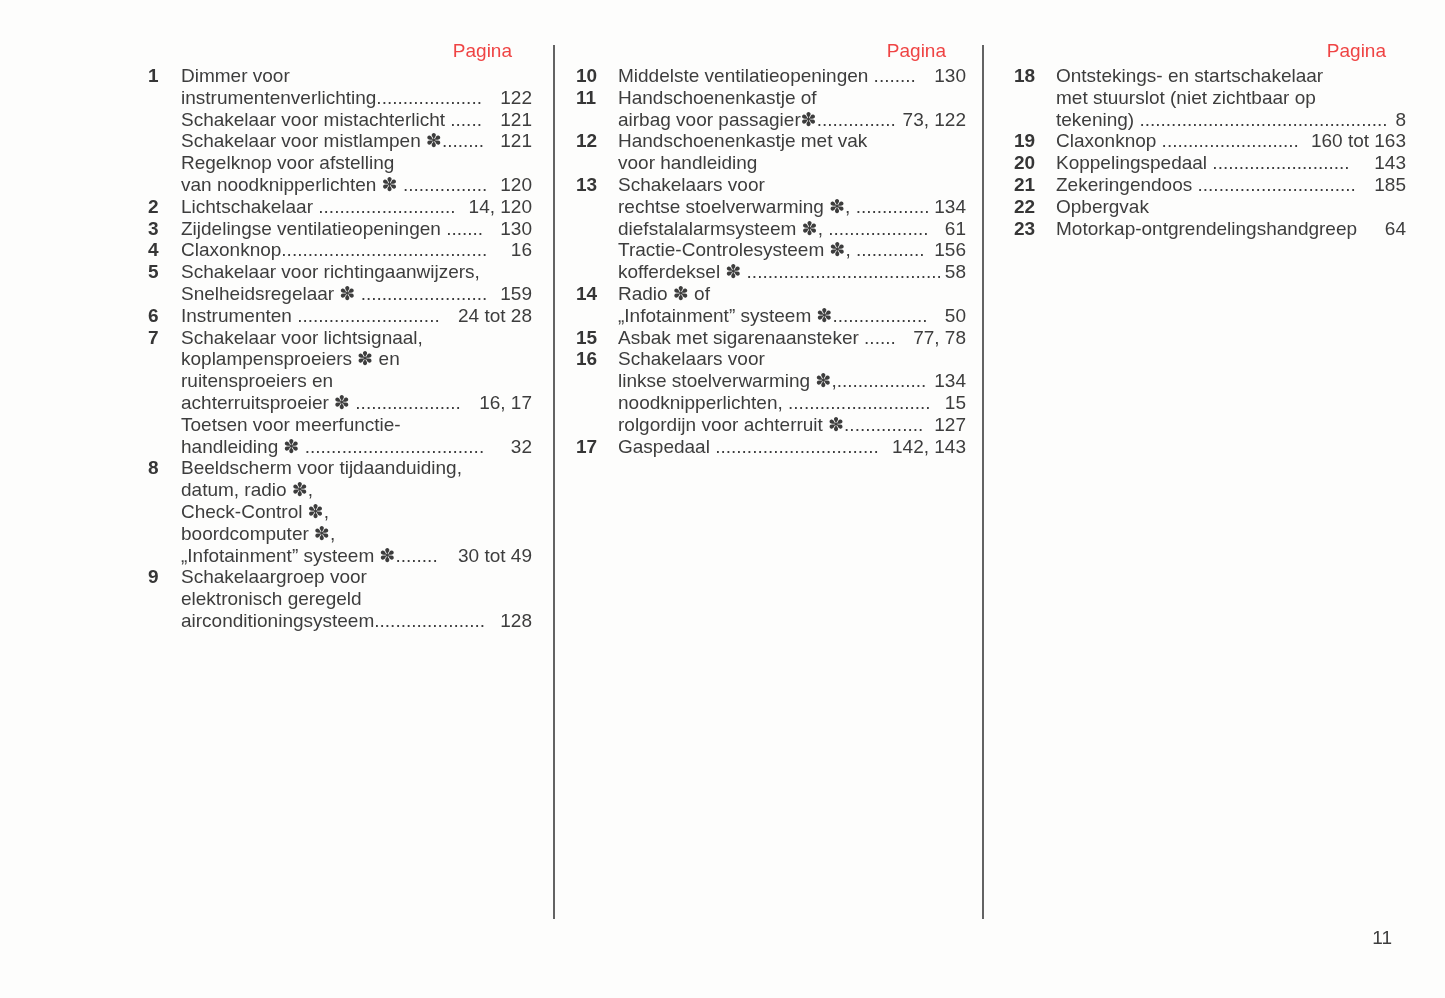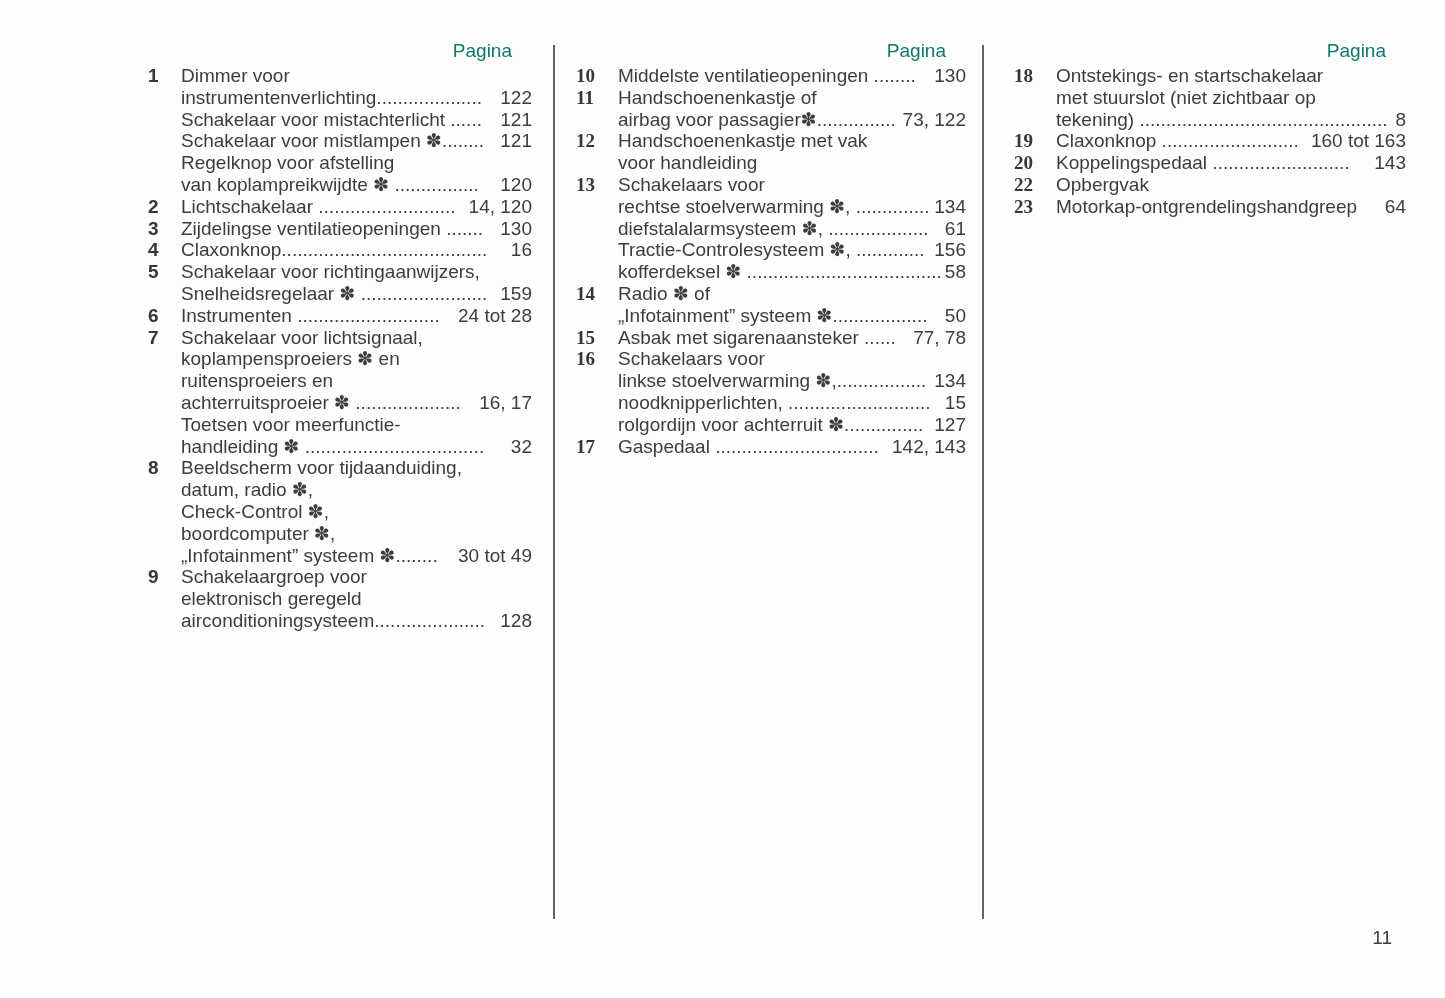--- a/index.html
+++ b/index.html
@@ -24,34 +24,34 @@
     top: 40px;
   }
   .col-1 { left: 148px; width: 384px; }
   .col-2 { left: 576px; width: 390px; }
   .col-3 { left: 1014px; width: 392px; }
   .pagina-header {
     text-align: right;
     padding-right: 20px;
     height: 22px;
     margin-bottom: 3px;
-    color: #0f766e;
+    color: #ef4444;
   }
   .row {
     display: flex;
     align-items: baseline;
     height: 21.8px;
     white-space: nowrap;
   }
   .num {
     flex: 0 0 33px;
     font-weight: bold;
     color: #363636;
   }
-  .col-2 .num, .col-3 .num { flex-basis: 42px; font-family: Liberation Serif, serif; }
+  .col-2 .num, .col-3 .num { flex-basis: 42px; }
   .txt {
     flex: 1 1 auto;
     min-width: 0;
     overflow: hidden;
     white-space: nowrap;
   }
   .pg {
     flex: 0 0 auto;
     white-space: nowrap;
     padding-left: 5px;
@@ -104,21 +104,21 @@
         <span class="txt">Schakelaar voor mistlampen ✽........</span>
         <span class="pg">121</span>
       </div>
         <div class="row">
         <span class="num"></span>
         <span class="txt">Regelknop voor afstelling</span>
         <span class="pg"></span>
       </div>
         <div class="row">
         <span class="num"></span>
-        <span class="txt">van koplampreikwijdte ✽ ................</span>
+        <span class="txt">van noodknipperlichten ✽ ................</span>
         <span class="pg">120</span>
       </div>
         <div class="row">
         <span class="num">2</span>
         <span class="txt">Lichtschakelaar ..........................</span>
         <span class="pg">14, 120</span>
       </div>
         <div class="row">
         <span class="num">3</span>
         <span class="txt">Zijdelingse ventilatieopeningen .......</span>
@@ -341,20 +341,25 @@
         <span class="num">19</span>
         <span class="txt">Claxonknop ..........................</span>
         <span class="pg">160 tot 163</span>
       </div>
         <div class="row">
         <span class="num">20</span>
         <span class="txt">Koppelingspedaal ..........................</span>
         <span class="pg">143</span>
       </div>
         <div class="row">
+        <span class="num">21</span>
+        <span class="txt">Zekeringendoos ..............................</span>
+        <span class="pg">185</span>
+      </div>
+        <div class="row">
         <span class="num">22</span>
         <span class="txt">Opbergvak</span>
         <span class="pg"></span>
       </div>
         <div class="row">
         <span class="num">23</span>
         <span class="txt">Motorkap-ontgrendelingshandgreep</span>
         <span class="pg">64</span>
       </div>
       </div>

